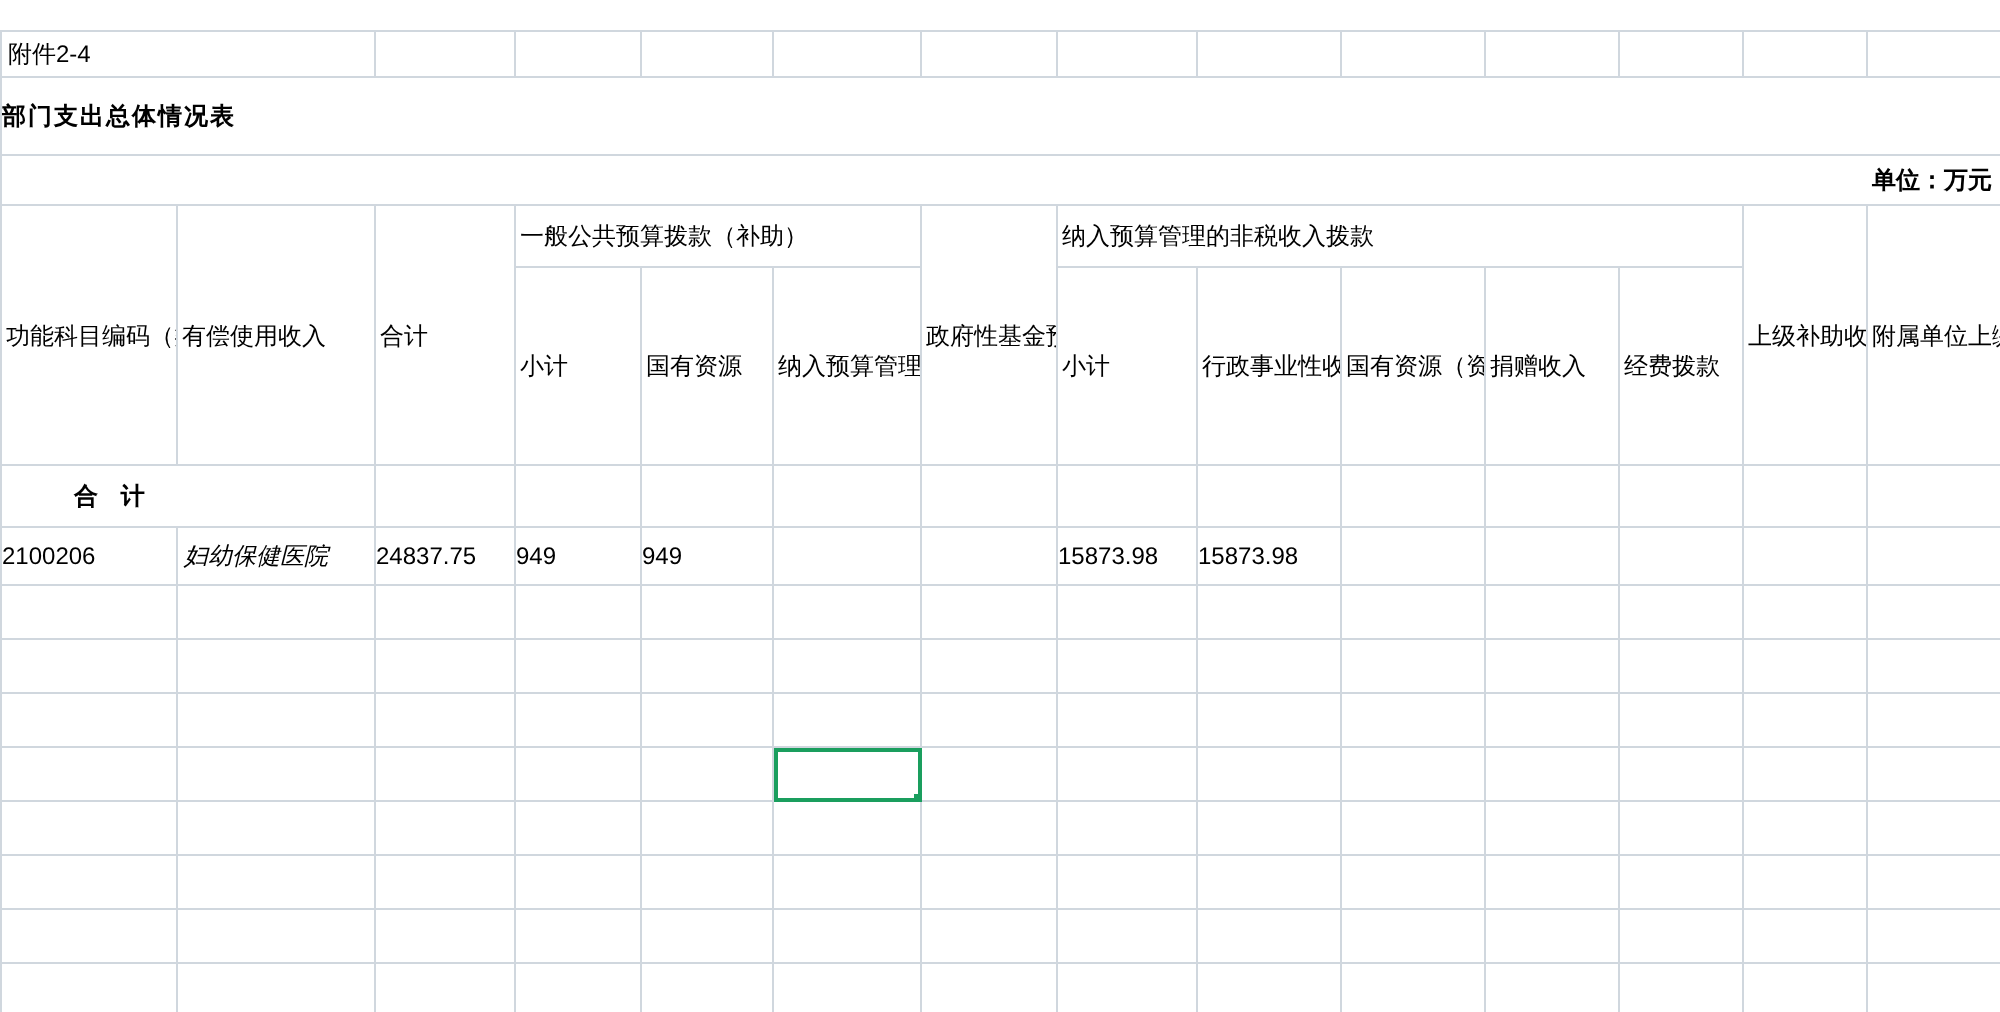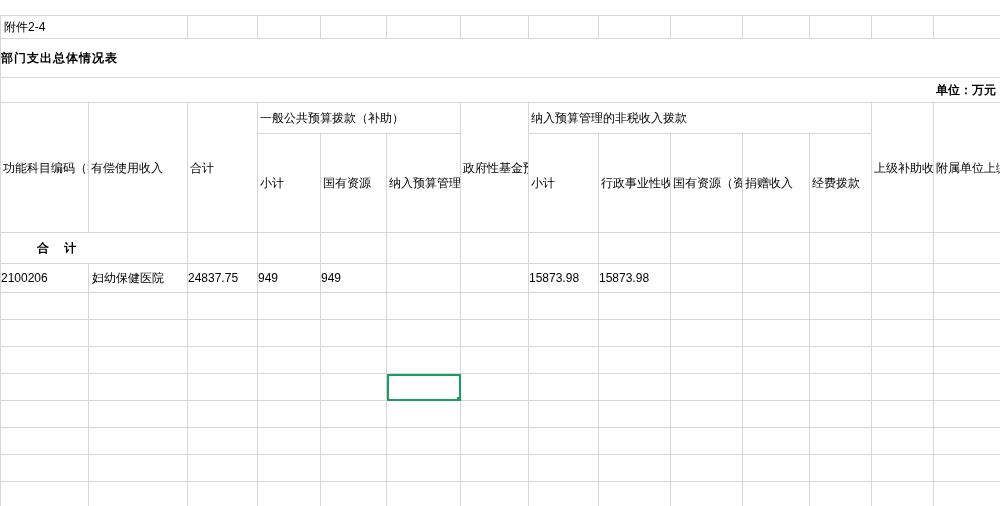--- a/index.html
+++ b/index.html
@@ -62,39 +62,39 @@
     line-height: 14px;
     white-space: normal;
     word-break: break-all;
     padding: 1px 2px !important;
   }
   .hdr-tall { height: 96px; }
   .hdr-group { height: 28px; }
 
   .total-row td {
     height: 30px;
-    font-family: Liberation Mono, monospace;
   }
   .total-label {
     text-align: left;
     padding-left: 36px !important;
     font-size: 15px;
     font-weight: bold;
     letter-spacing: 4px;
   }
   .data-row td { height: 28px; }
   .num {
     text-align: left;
     padding-right: 4px !important;
     font-size: 12.5px;
   }
   .txt-left {
     text-align: left;
     padding-left: 3px !important;
     font-size: 12.5px;
+    font-style: italic;
   }
   .selected {
     outline: 2px solid #1a9e5e;
     outline-offset: -2px;
   }
   .sel-handle {
     position: absolute;
     width: 5px;
     height: 5px;
     background: #1a9e5e;

